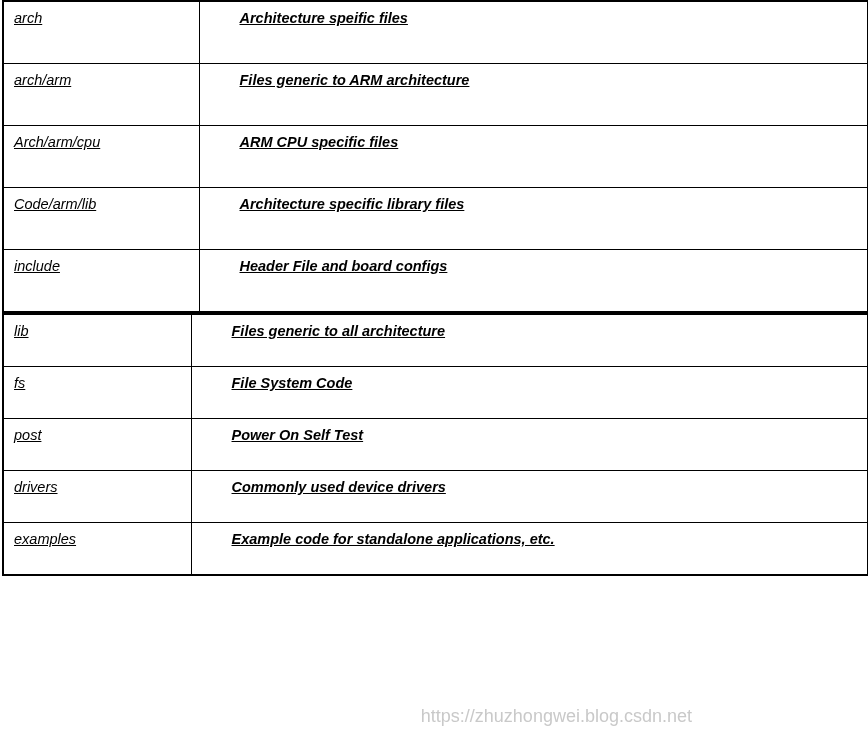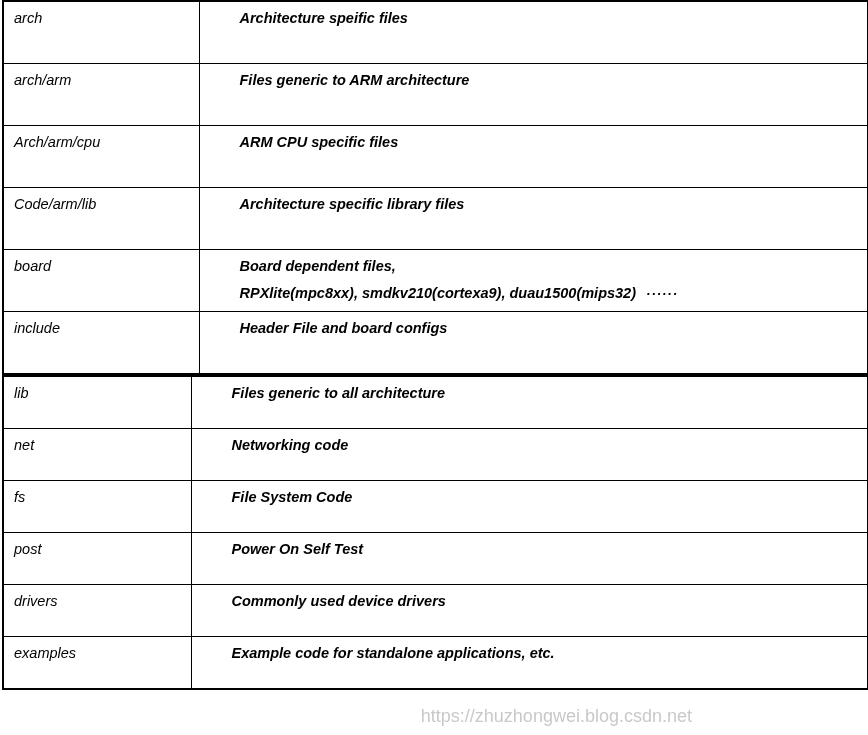--- a/index.html
+++ b/index.html
@@ -13,20 +13,21 @@
     font-family: "Liberation Sans", sans-serif;
     position: relative;
     overflow: hidden;
   }
 
   .page {
     position: relative;
     width: 700px;
     height: 735px;
     box-sizing: border-box;
+    text-decoration: underline;
   }
 
   
   .tbl {
     border-collapse: collapse;
     table-layout: fixed;
     width: 865px;
     margin-left: 2px;
   }
   .tbl.top {
@@ -111,50 +112,36 @@
         <td class="desc">Files generic to ARM architecture</td>
       </tr>
       <tr>
         <td class="name">Arch/arm/cpu</td>
         <td class="desc">ARM  CPU specific files</td>
       </tr>
       <tr>
         <td class="name">Code/arm/lib</td>
         <td class="desc">Architecture specific library files</td>
       </tr>
-      <tr class="row-board">
-        <td class="name">board</td>
-        <td class="desc">
-          <span>Board dependent files,</span>
-          <span class="line2">
-            <span>RPXlite(mpc8xx), smdkv210(cortexa9), duau1500(mips32)</span>
-            <span class="dots">······</span>
-          </span>
-        </td>
-      </tr>
       <tr>
         <td class="name">include</td>
         <td class="desc">Header File and board configs</td>
       </tr>
     </tbody>
   </table>
 
   <table class="tbl bottom">
     <colgroup>
         <col class="c1">
         <col class="c2">
       </colgroup>
     <tbody>
       <tr>
         <td class="name">lib</td>
         <td class="desc">Files generic to all architecture</td>
-      </tr>
-      <tr>
-        <td class="name">net</td>
-        <td class="desc">Networking code</td>
       </tr>
       <tr>
         <td class="name">fs</td>
         <td class="desc">File System Code</td>
       </tr>
       <tr>
         <td class="name">post</td>
         <td class="desc">Power On Self Test</td>
       </tr>
       <tr>

